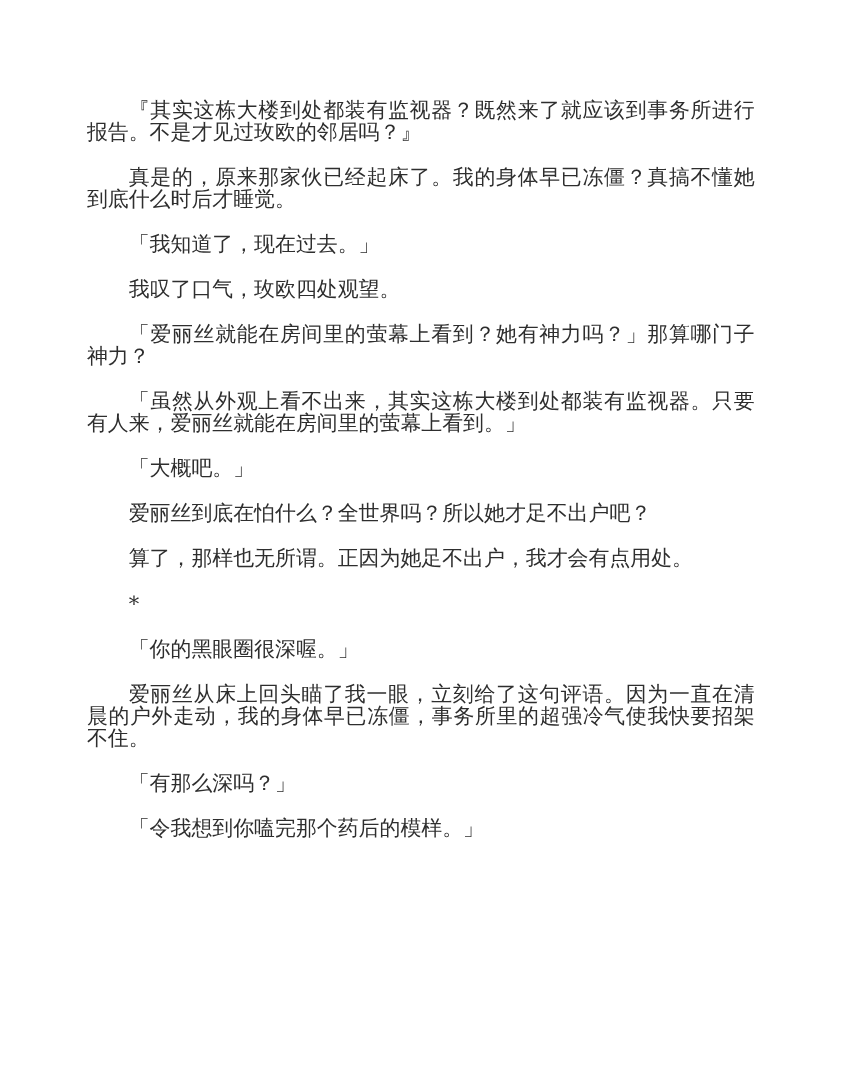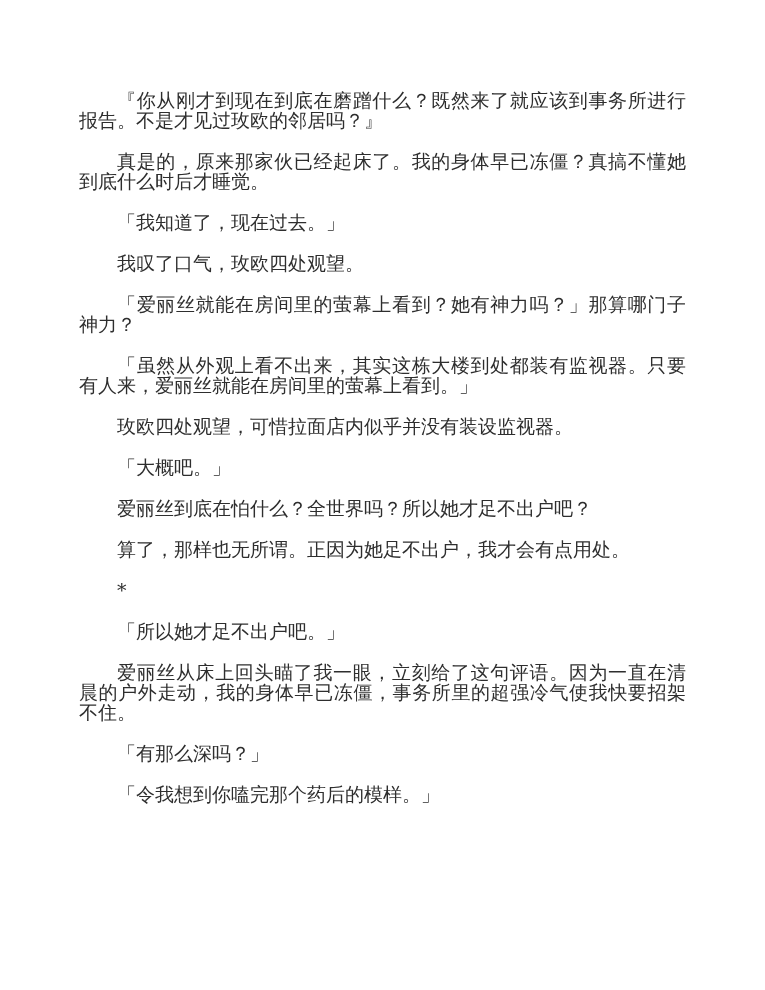--- a/index.html
+++ b/index.html
@@ -31,29 +31,28 @@
   }
   .para.separator {
     text-align: left;
   }
 </style>
 </head>
 <body>
 
 <div class="page">
   <main>
-      <p class="para">『你从刚才到现在到底在磨蹭什么？既然来了就应该到事务所进行报告。不是才见过玫欧的邻居吗？』</p>
+      <p class="para">『其实这栋大楼到处都装有监视器？既然来了就应该到事务所进行报告。不是才见过玫欧的邻居吗？』</p>
       <p class="para">真是的，原来那家伙已经起床了。我的身体早已冻僵？真搞不懂她到底什么时后才睡觉。</p>
       <p class="para">「我知道了，现在过去。」</p>
       <p class="para">我叹了口气，玫欧四处观望。</p>
       <p class="para">「爱丽丝就能在房间里的萤幕上看到？她有神力吗？」那算哪门子神力？</p>
       <p class="para">「虽然从外观上看不出来，其实这栋大楼到处都装有监视器。只要有人来，爱丽丝就能在房间里的萤幕上看到。」</p>
-      <p class="para">玫欧四处观望，可惜拉面店内似乎并没有装设监视器。</p>
       <p class="para">「大概吧。」</p>
       <p class="para">爱丽丝到底在怕什么？全世界吗？所以她才足不出户吧？</p>
       <p class="para">算了，那样也无所谓。正因为她足不出户，我才会有点用处。</p>
       <p class="para separator">*</p>
-      <p class="para">「所以她才足不出户吧。」</p>
+      <p class="para">「你的黑眼圈很深喔。」</p>
       <p class="para">爱丽丝从床上回头瞄了我一眼，立刻给了这句评语。因为一直在清晨的户外走动，我的身体早已冻僵，事务所里的超强冷气使我快要招架不住。</p>
       <p class="para">「有那么深吗？」</p>
       <p class="para">「令我想到你嗑完那个药后的模样。」</p>
     </main>
 </div>
 
 </body></html>

